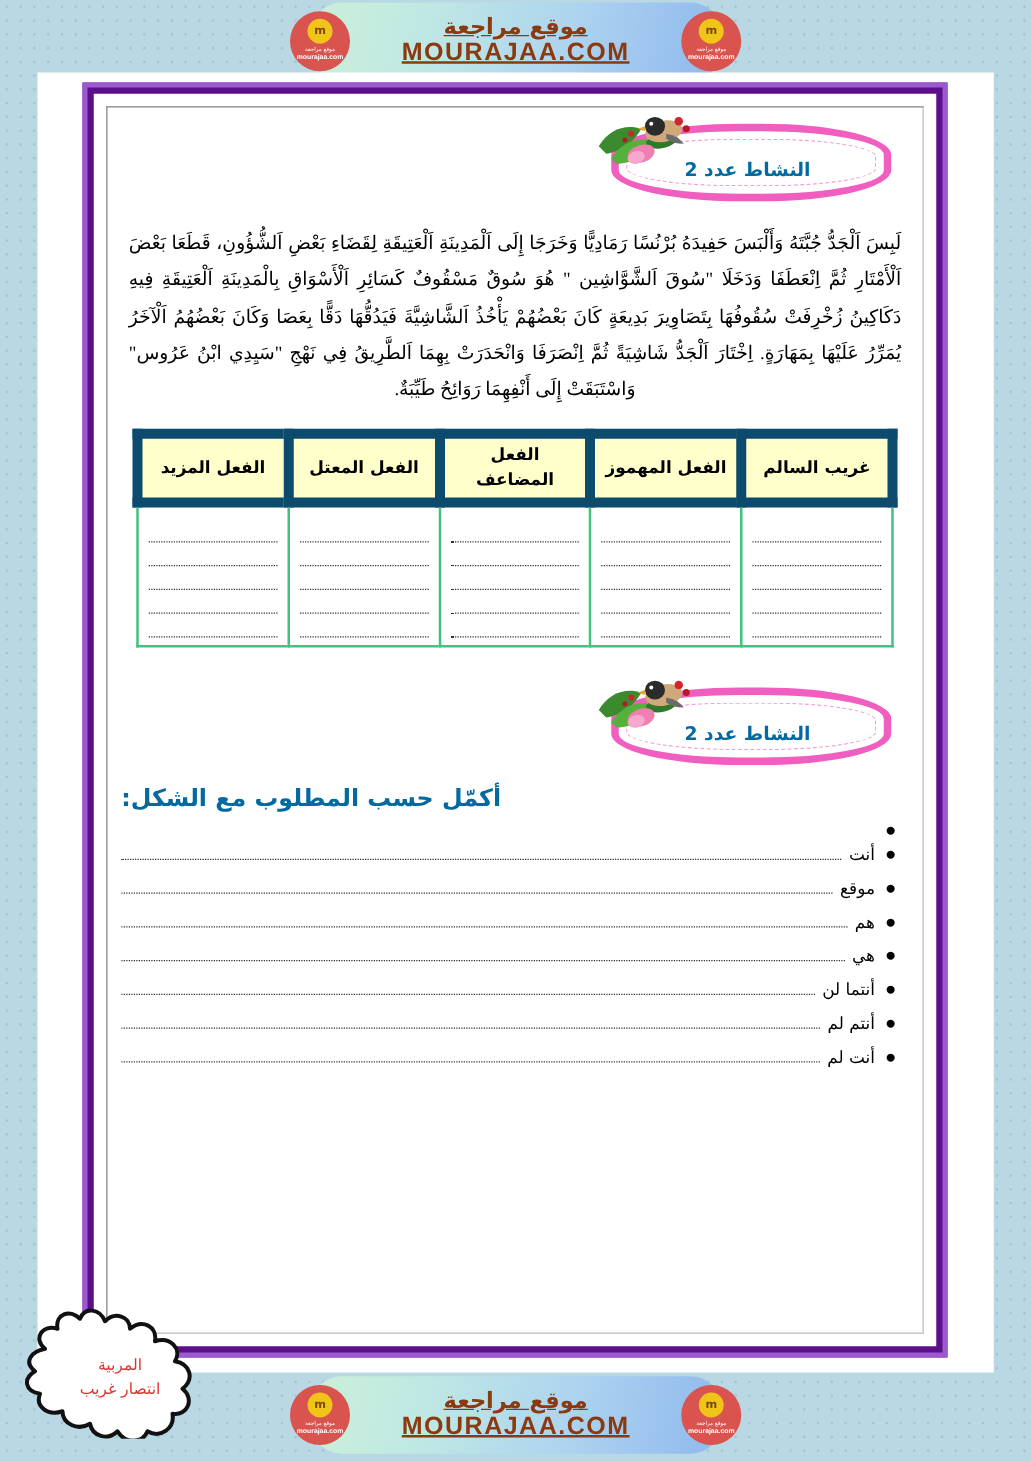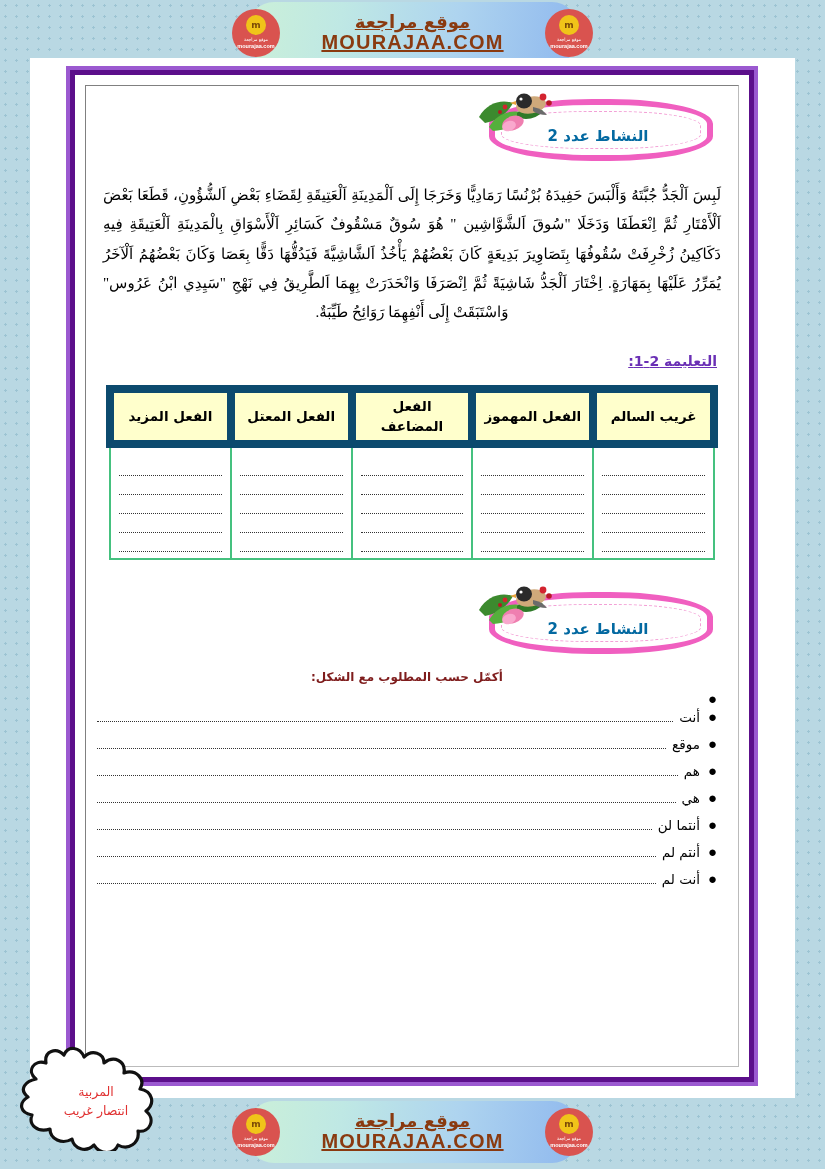--- a/index.html
+++ b/index.html
@@ -196,25 +196,25 @@
     margin: 14px 10px 0 0;
     text-align: right;
     font-family: "Liberation Serif", "DejaVu Serif", serif;
     font-size: 16px;
     font-weight: bold;
     color: #1f4fd8;
     direction: rtl;
   }
   .instr-green {
     margin: 14px 10px 0 0;
-    text-align: center;
-    font-family: "DejaVu Sans", sans-serif;
-    font-size: 12px;
-    font-weight: bold;
-    color: #7f1d1d;
+    text-align: left;
+    font-family: "DejaVu Sans", sans-serif;
+    font-size: 19px;
+    font-weight: bold;
+    color: #0369a1;
     direction: rtl;
   }
 
   
   .verb-table {
     margin: 16px auto 0 auto;
     width: 612px;
     border-collapse: collapse;
     direction: rtl;
     table-layout: fixed;
@@ -360,21 +360,20 @@
           <circle cx="74" cy="14" r="3.4" fill="#d3232f"></circle>
           <circle cx="80" cy="20" r="2.8" fill="#b81824"></circle>
           <circle cx="36" cy="24" r="2.4" fill="#d3232f"></circle>
           <circle cx="31" cy="29" r="2" fill="#b81824"></circle>
         </svg>
         <div class="banner-text">النشاط عدد 2</div>
       </div>
 
       <div class="passage">لَبِسَ اَلْجَدُّ جُبَّتَهُ وَأَلْبَسَ حَفِيدَهُ بُرْنُسًا رَمَادِيًّا وَخَرَجَا إِلَى اَلْمَدِينَةِ اَلْعَتِيقَةِ لِقَضَاءِ بَعْضِ اَلشُّؤُونِ، قَطَعَا بَعْضَ اَلْأَمْتَارِ ثُمَّ اِنْعَطَفَا وَدَخَلَا "سُوقَ اَلشَّوَّاشِين " هُوَ سُوقٌ مَسْقُوفٌ كَسَائِرِ اَلْأَسْوَاقِ بِالْمَدِينَةِ اَلْعَتِيقَةِ فِيهِ دَكَاكِينُ زُخْرِفَتْ سُقُوفُهَا بِتَصَاوِيرَ بَدِيعَةٍ كَانَ بَعْضُهُمْ يَأْخُذُ اَلشَّاشِيَّةَ فَيَدُقُّهَا دَقًّا بِعَصَا وَكَانَ بَعْضُهُمُ اَلْآخَرُ يُمَرِّرُ عَلَيْهَا بِمَهَارَةٍ. اِخْتَارَ اَلْجَدُّ شَاشِيَةً ثُمَّ اِنْصَرَفَا وَانْحَدَرَتْ بِهِمَا اَلطَّرِيقُ فِي نَهْجِ "سَيِدِي ابْنُ عَرُوس" وَاسْتَبَقَتْ إِلَى أَنْفِهِمَا رَوَائِحُ طَيِّبَةٌ.</div>
 
-      <div class="instr-label">التعليمة 2-1:</div>
 
       <table class="verb-table">
         <thead>
           <tr>
             <th>غريب السالم</th>
             <th>الفعل المهموز</th>
             <th>الفعل المضاعف</th>
             <th>الفعل المعتل</th>
             <th>الفعل المزيد</th>
           </tr>

